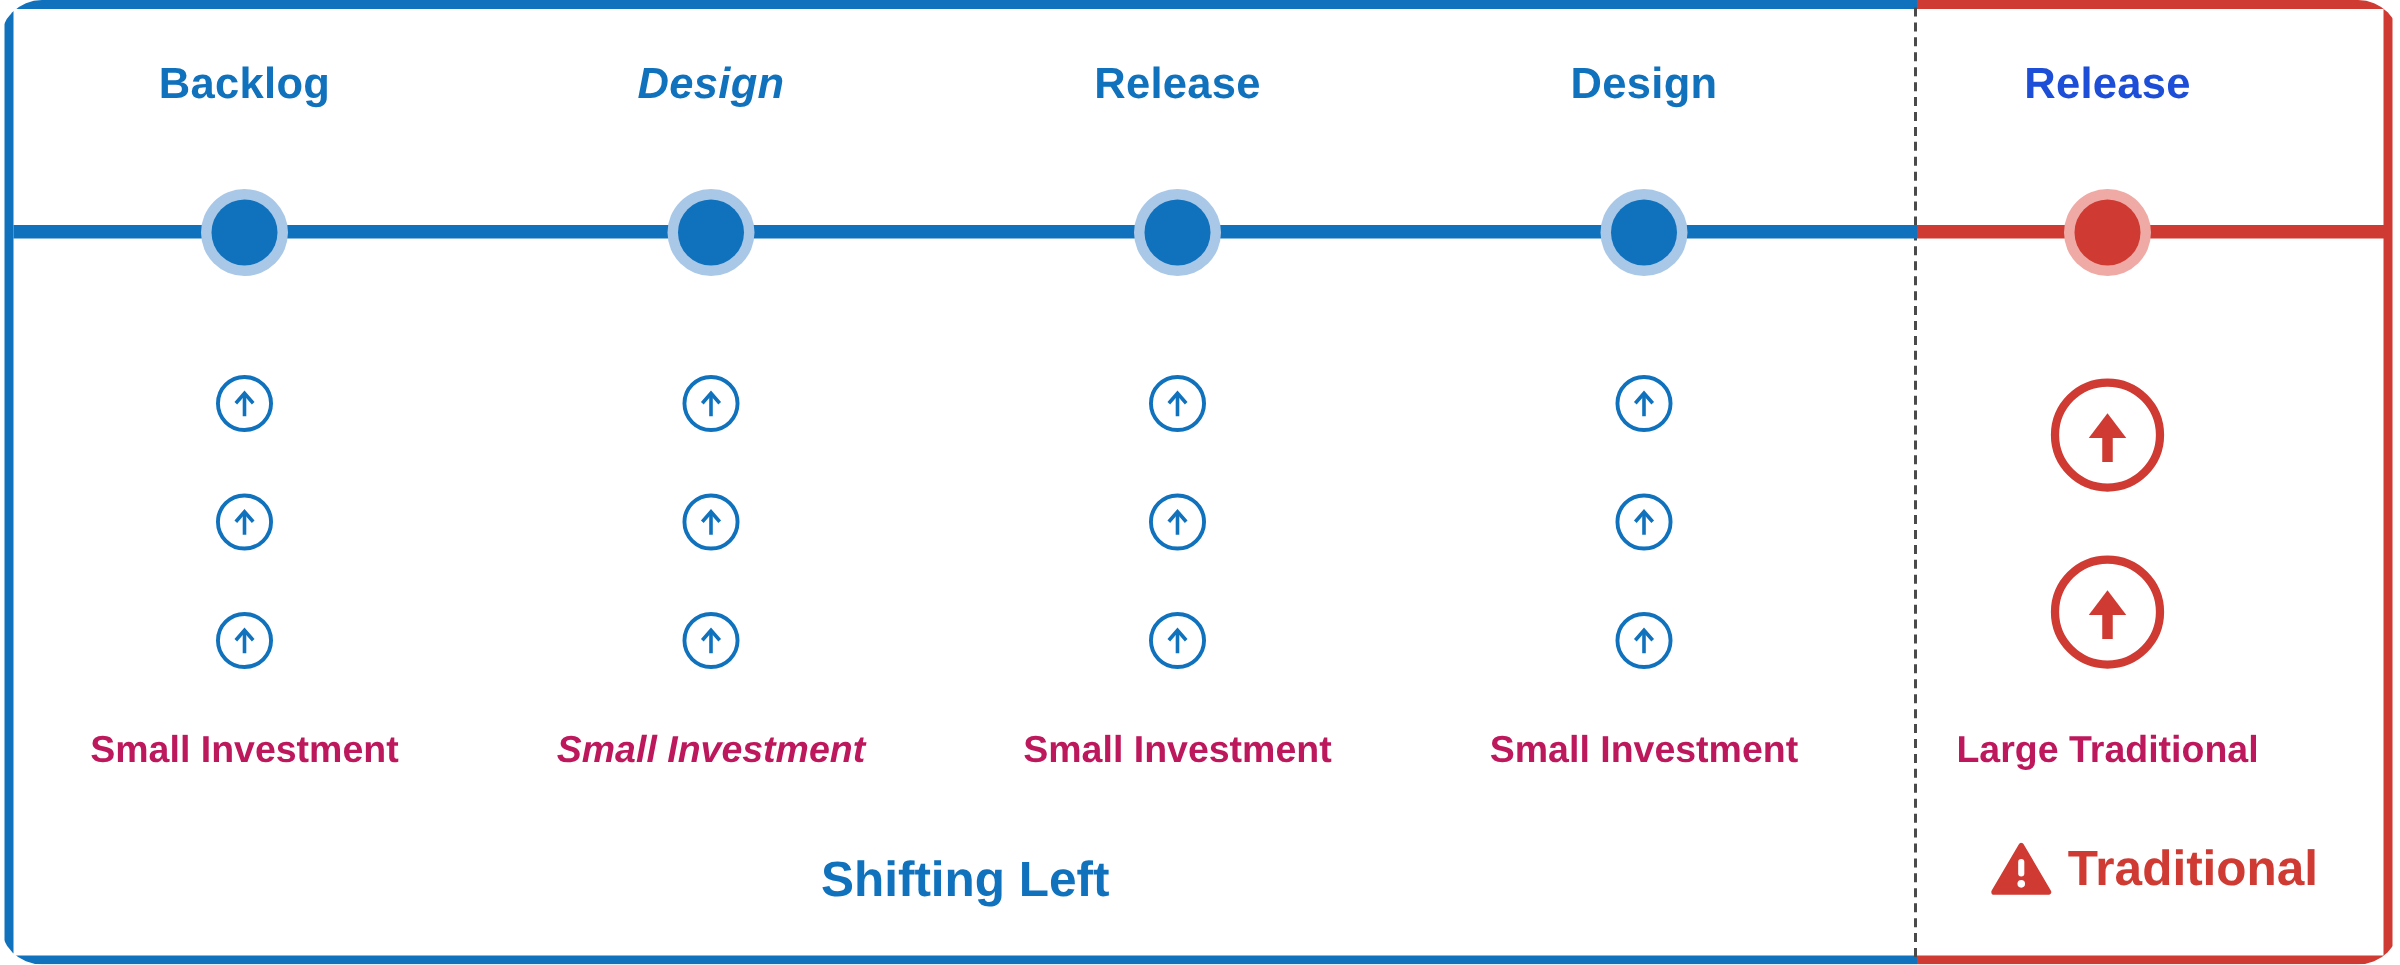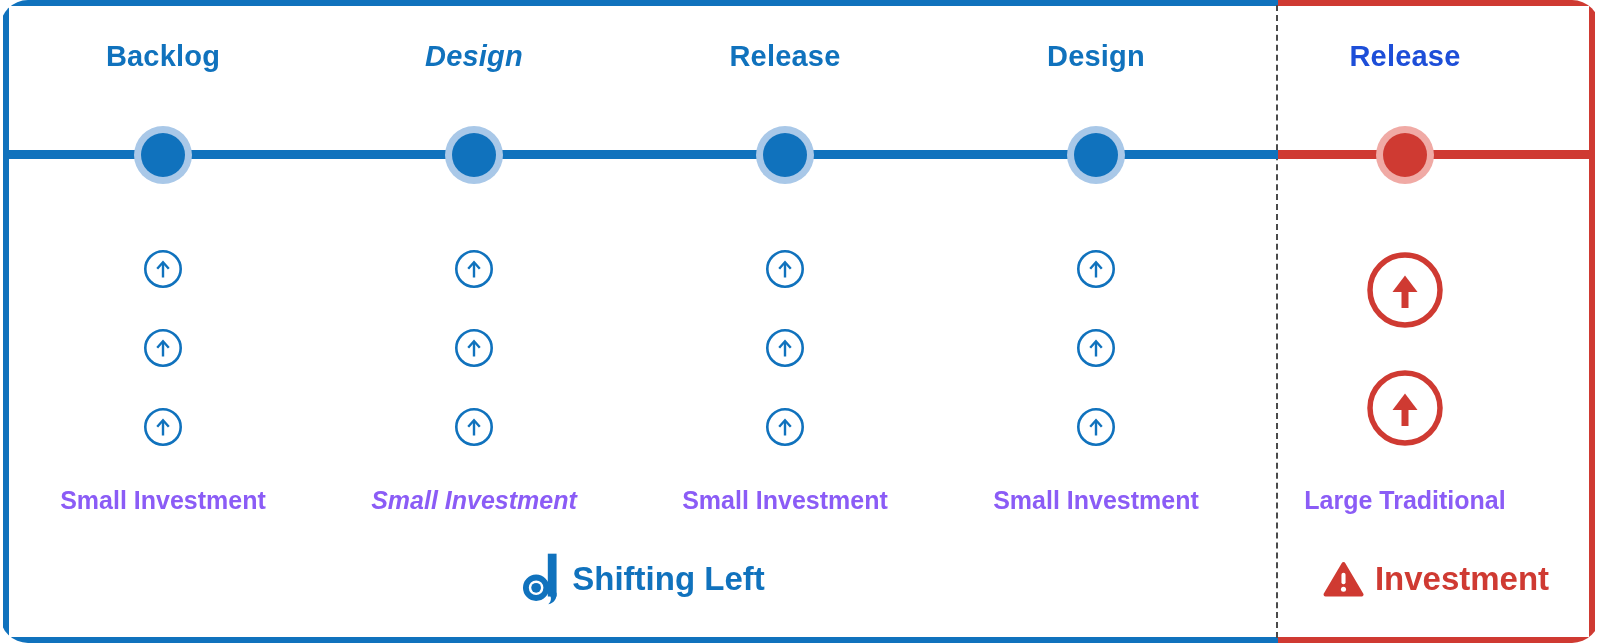--- a/index.html
+++ b/index.html
@@ -39,27 +39,27 @@
   .dot .dot-inner{width:44px;height:44px;border-radius:50%;background:#1072bd;}
   .dot.red{background:#f0aaa5;}
   .dot.red .dot-inner{background:#cf3a32;}
   .arrow-stack{
     position:absolute;top:249px;left:0;width:100%;
     display:flex;flex-direction:column;align-items:center;gap:39px;
   }
   .arrow-stack.big{top:251px;gap:40px;}
   .investment{
     position:absolute;top:486px;left:0;width:100%;text-align:center;
-    font-size:25px;font-weight:bold;color:#8b5cf6;
+    font-size:25px;font-weight:bold;color:#be185d;
   }
   
   .footer-left{
     position:absolute;left:9px;top:554px;width:1269px;height:50px;
     display:flex;align-items:center;justify-content:center;gap:13px;
-    color:#1072bd;font-size:33px;font-weight:bold;
+    color:#1072bd;font-size:33px;font-weight:bold;flex-direction:column;
   }
   .footer-right{
     position:absolute;left:1284px;top:554px;width:304px;height:50px;
     display:flex;align-items:center;justify-content:center;gap:11px;
     color:#cf3a32;font-size:33px;font-weight:bold;
   }
   svg{display:block;}
 </style>
 </head>
 <body>
@@ -202,16 +202,16 @@
     </svg>
     <span>Shifting Left</span>
   </div>
 
   <div class="footer-right">
     <svg width="41" height="37" viewBox="0 0 42 38">
       <path d="M21 3 L39.5 34.5 H2.5 Z" fill="#cf3a32" stroke="#cf3a32" stroke-width="4" stroke-linejoin="round"></path>
       <rect x="18.9" y="12" width="4.2" height="12" rx="2.1" fill="#ffffff"></rect>
       <circle cx="21" cy="29" r="2.6" fill="#ffffff"></circle>
     </svg>
-    <span>Investment</span>
+    <span>Traditional</span>
   </div>
 
 </div>
 
 </body></html>

